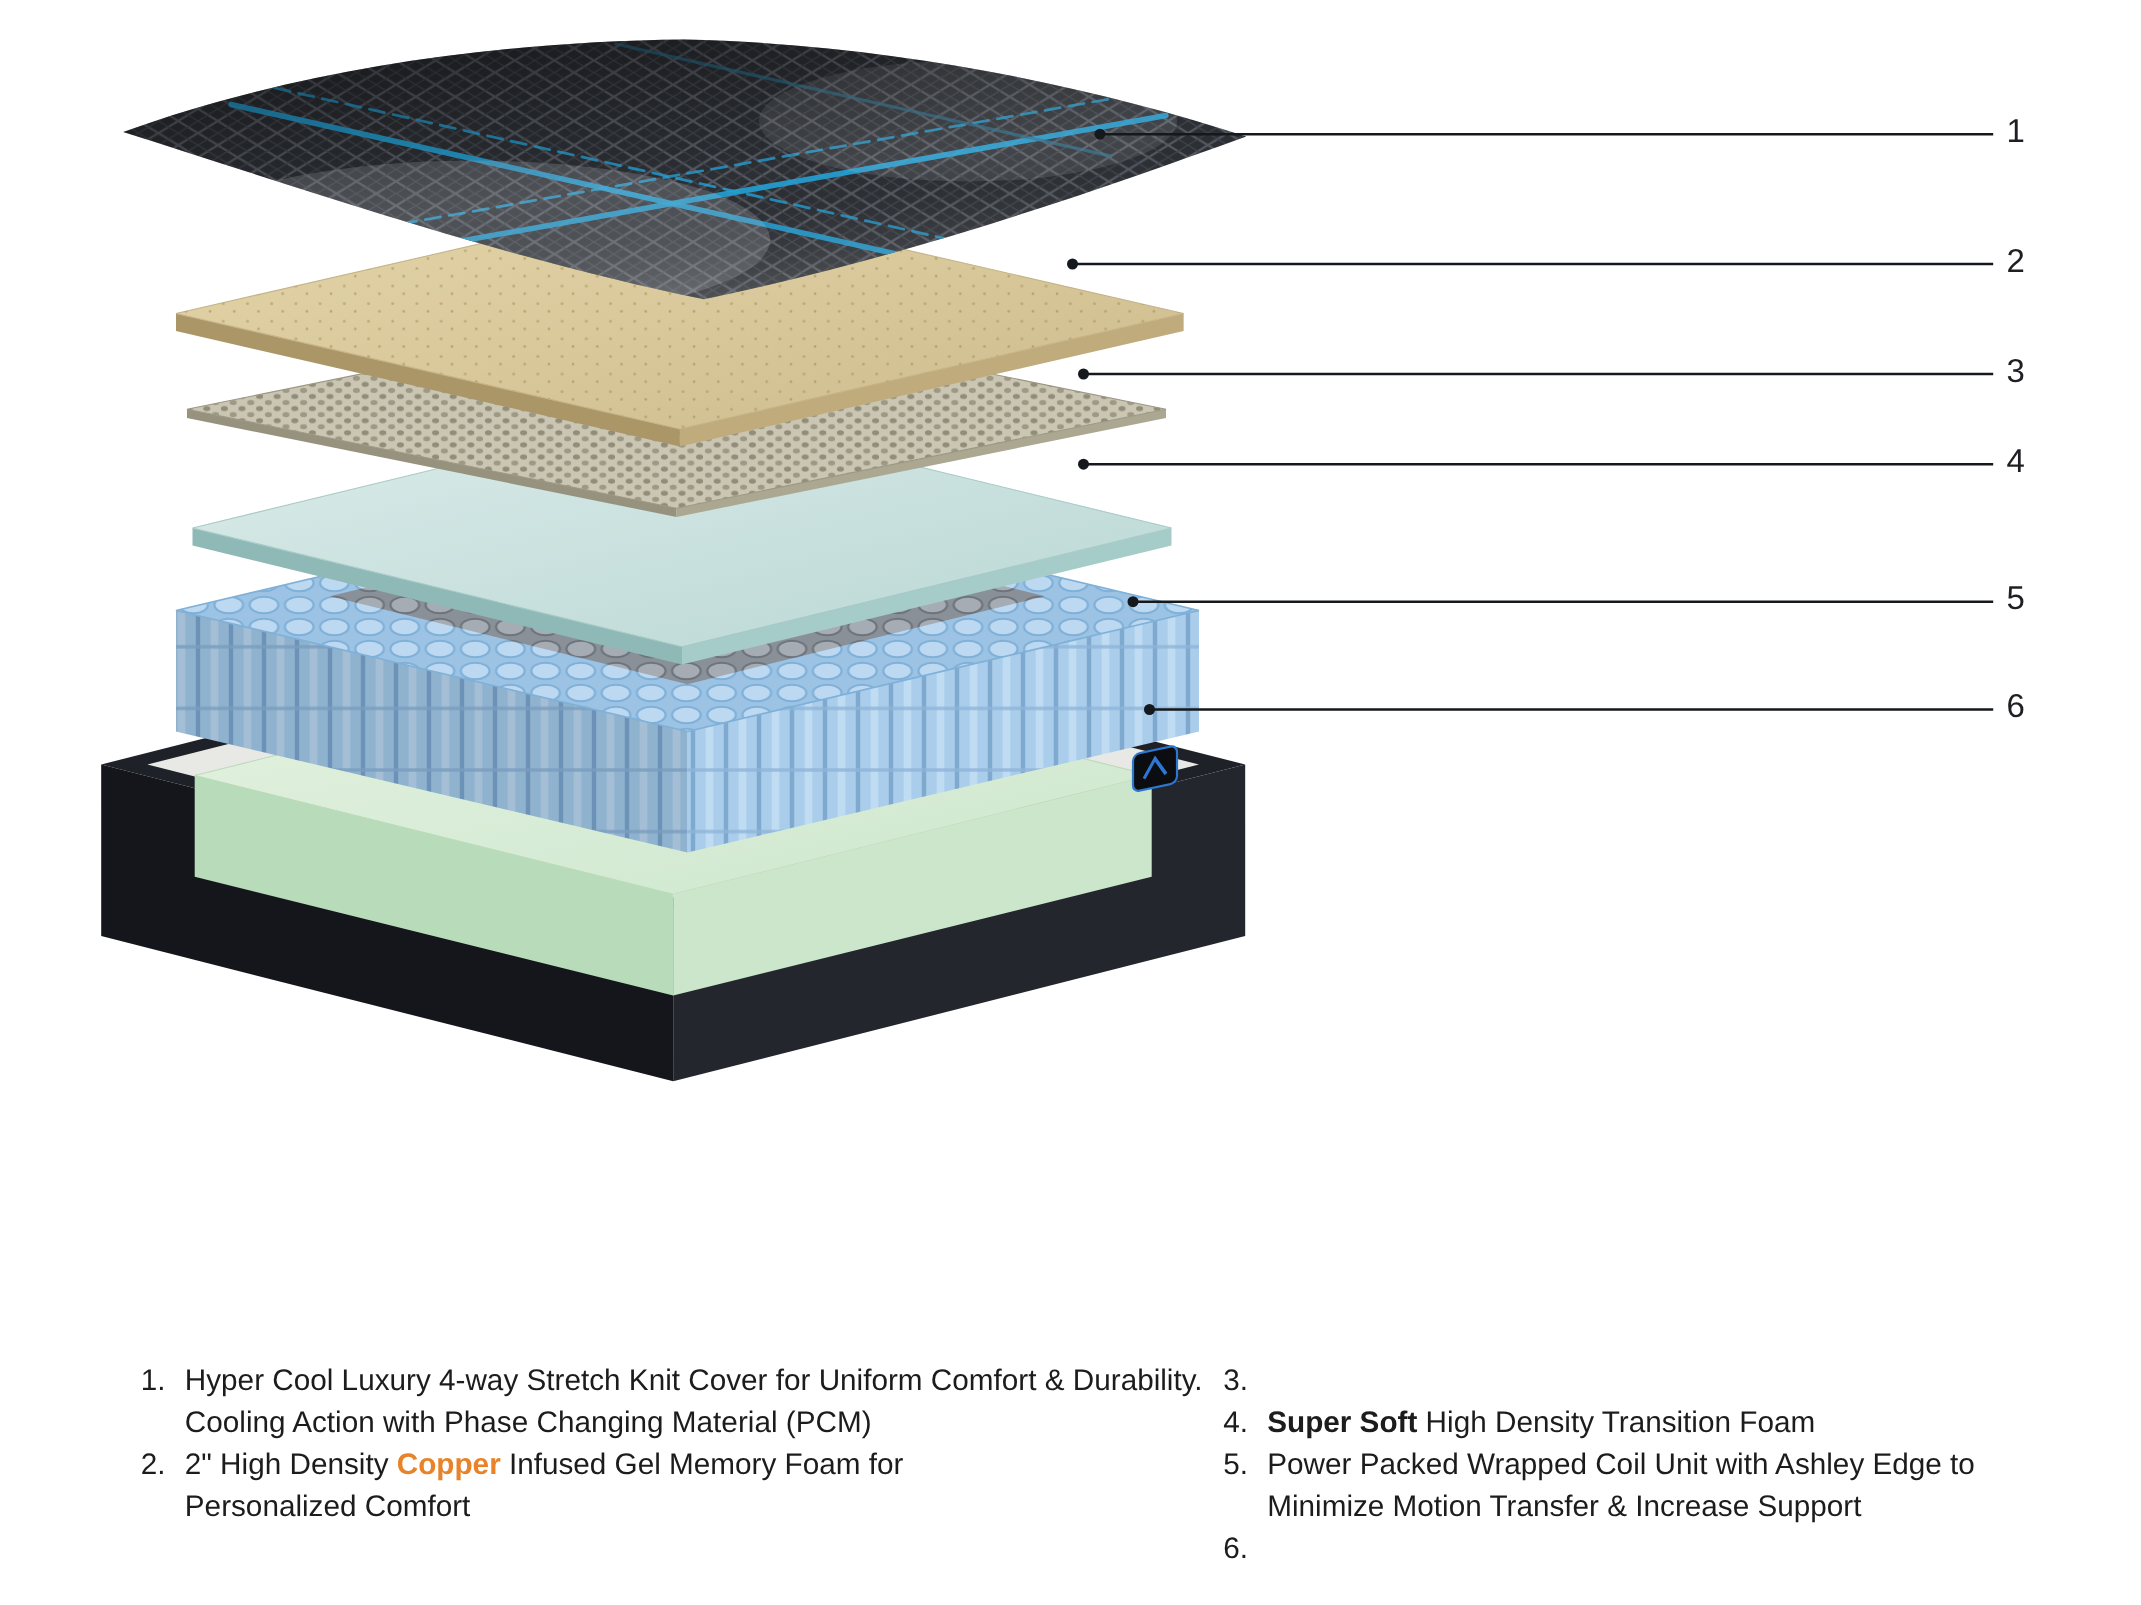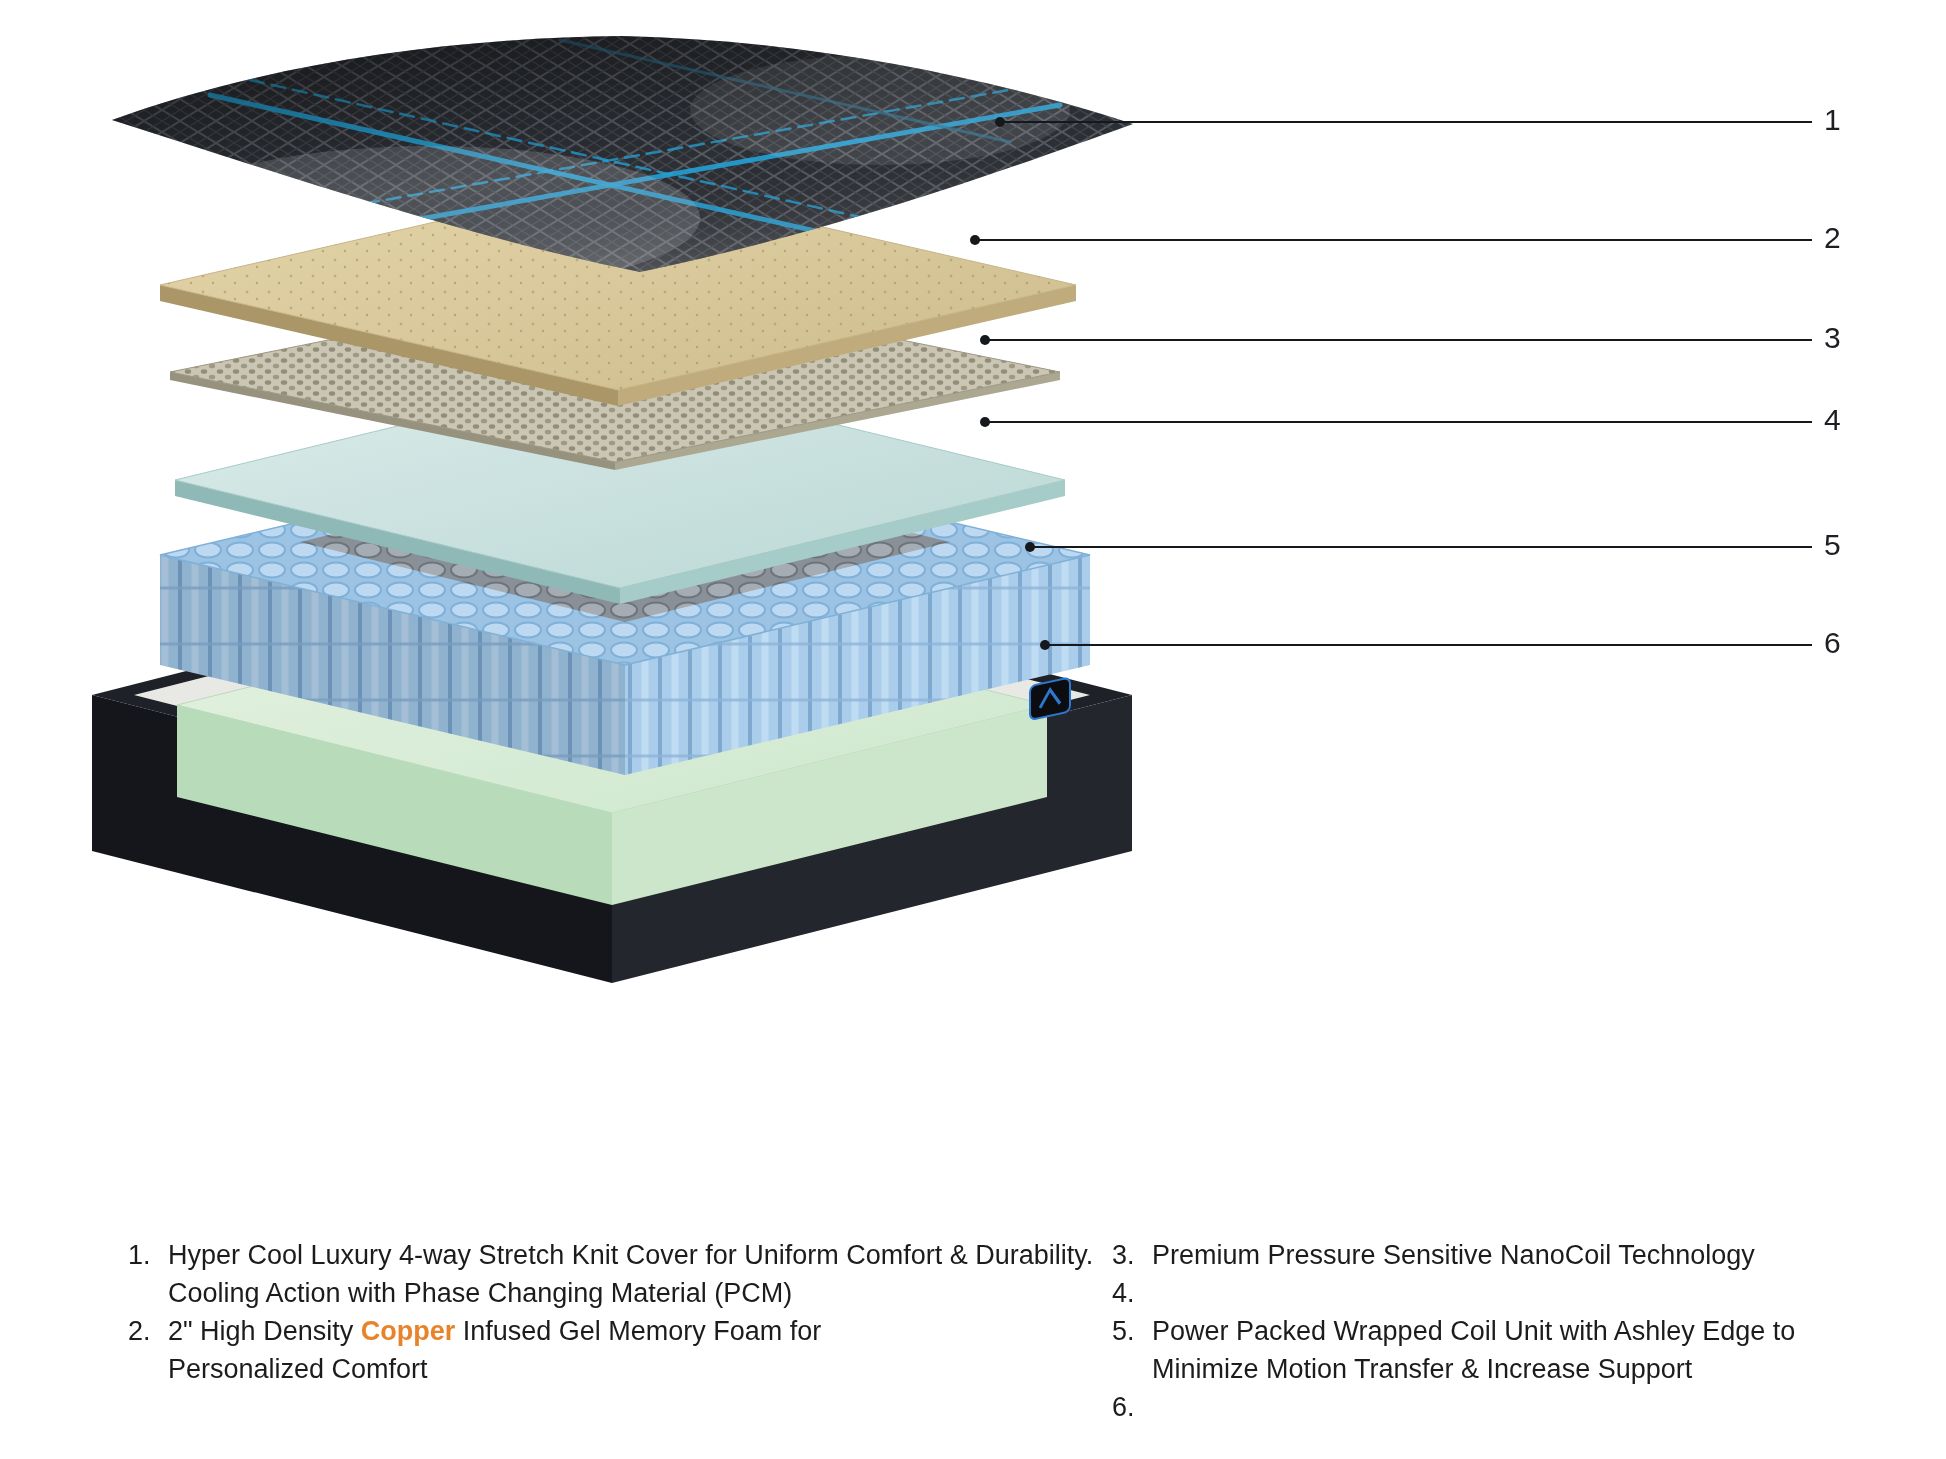--- a/index.html
+++ b/index.html
@@ -165,24 +165,24 @@
         <span class="txt">Hyper Cool Luxury 4-way Stretch Knit Cover for Uniform Comfort &amp; Durability. Cooling Action with Phase Changing Material (PCM)</span>
       </div>
       <div class="item item-2">
         <span class="num">2.</span>
         <span class="txt"><span>2" High Density </span><span class="copper">Copper</span><span> Infused Gel Memory Foam for Personalized Comfort</span></span>
       </div>
     </div>
     <div class="col col-right">
       <div class="item item-3">
         <span class="num">3.</span>
-        <span class="txt">Premium Pressure Sensitive NanoCoil Technology</span>
       </div>
       <div class="item item-4">
         <span class="num">4.</span>
+        <span class="txt"><span class="bold">Super Soft</span><span> High Density Transition Foam</span></span>
       </div>
       <div class="item item-5">
         <span class="num">5.</span>
         <span class="txt">Power Packed Wrapped Coil Unit with Ashley Edge to Minimize Motion Transfer &amp; Increase Support</span>
       </div>
       <div class="item item-6">
         <span class="num">6.</span>
       </div>
     </div>
   </div>

